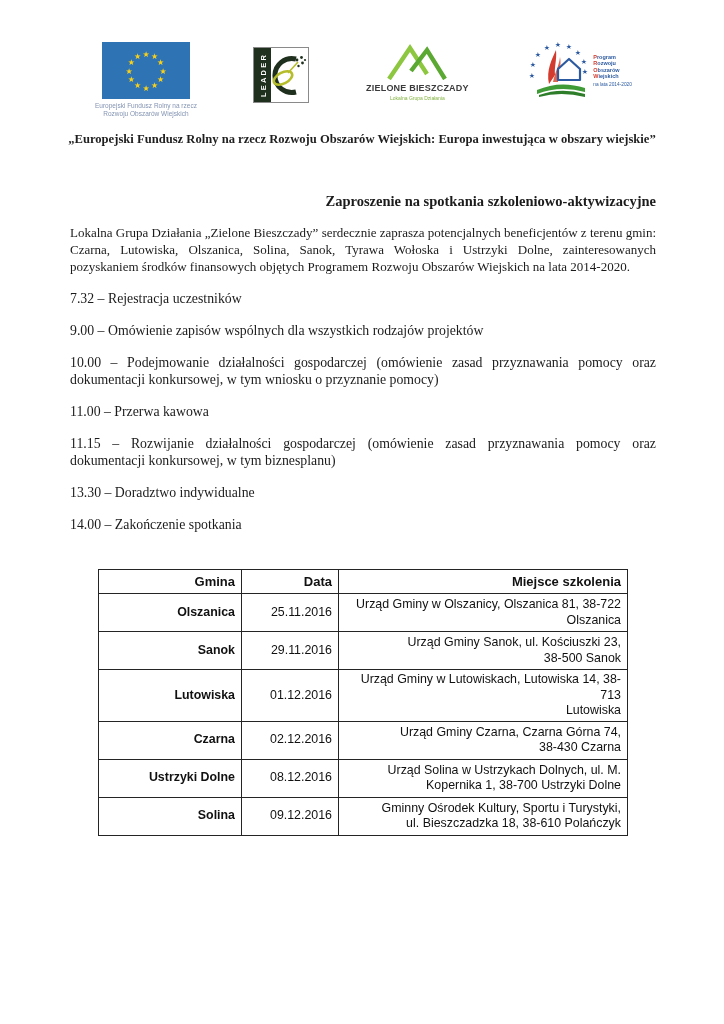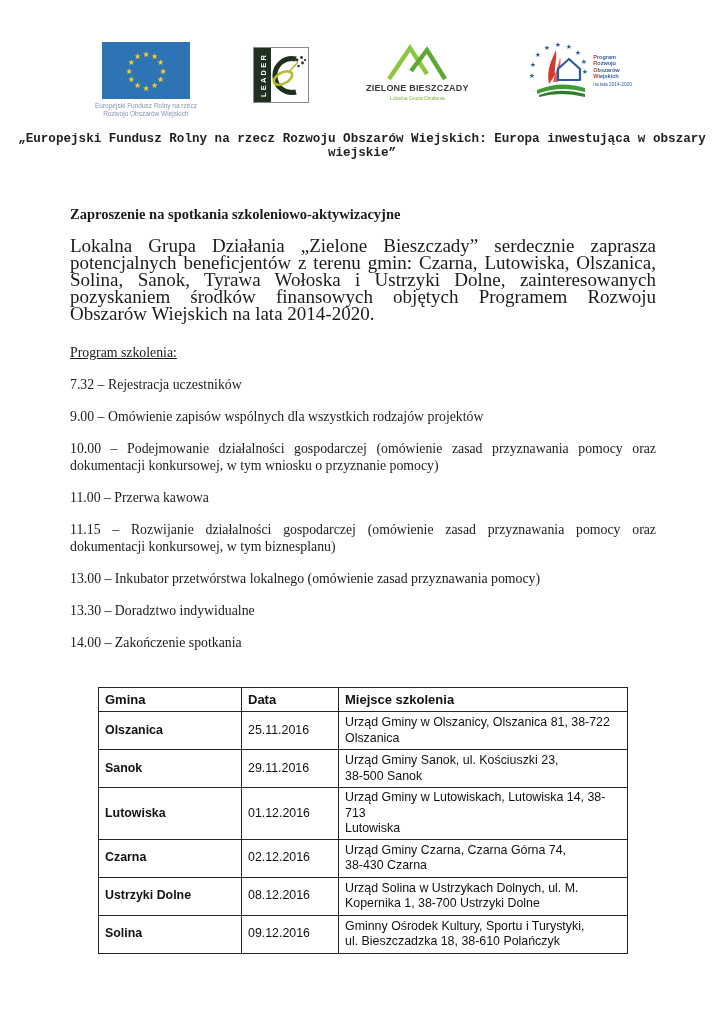--- a/index.html
+++ b/index.html
@@ -36,45 +36,45 @@
     line-height:6.5px;color:#2c5aa0;
   }
   .prow-line::first-letter{color:#d23b2e;}
   .prow-period{
     font-family:"Liberation Sans", sans-serif;font-size:4.8px;color:#2c5aa0;
     margin-top:2px;white-space:nowrap;
   }
 
   
   .quote{
-    font-family:Liberation Mono, monospace;font-weight:bold;font-size:12.6px;
+    font-family:Liberation Serif, serif;font-weight:bold;font-size:12.6px;
     color:#1f1f1f;text-align:center;margin-top:14px;
   }
 
   
   .title{
-    font-weight:bold;font-size:14.5px;text-align:left;margin-top:46px;
+    font-weight:bold;font-size:14.5px;text-align:right;margin-top:46px;
   }
   .intro{
-    font-size:19px;line-height:17px;text-align:justify;margin-top:14px;
+    font-size:13px;line-height:17px;text-align:justify;margin-top:14px;
   }
   .prog-head{
     font-size:13.8px;text-decoration:underline;margin-top:23px;
   }
   .prog-item{
     font-size:13.8px;line-height:17px;text-align:justify;margin-top:15px;
   }
 
   
   table.schedule{
     border-collapse:collapse;margin:36px 0 0 28px;
     font-family:"Liberation Sans", sans-serif;color:#111;
   }
   .schedule th,.schedule td{
-    border:1.6px solid #242424;text-align:left;vertical-align:middle;
+    border:1.6px solid #242424;text-align:right;vertical-align:middle;
     padding:2px 6px;
   }
   .schedule th{font-size:13px;font-weight:bold;height:19px;}
   .schedule td{font-size:12.4px;height:33px;line-height:15.5px;}
   .schedule td.c-gmina{font-weight:bold;width:130px;}
   .schedule td.c-data{width:84px;}
   .schedule td.c-miejsce{width:276px;}
   .schedule th.h-gmina{width:130px;}
   .schedule th.h-data{width:84px;}
   .schedule th.h-miejsce{width:276px;}
@@ -165,28 +165,26 @@
     </div>
   </div>
 
   <div class="quote">„Europejski Fundusz Rolny na rzecz Rozwoju Obszarów Wiejskich: Europa inwestująca w obszary wiejskie”</div>
 
   <div class="content">
     <div class="title">Zaproszenie na spotkania szkoleniowo-aktywizacyjne</div>
 
     <p class="intro">Lokalna Grupa Działania „Zielone Bieszczady” serdecznie zaprasza potencjalnych beneficjentów z terenu gmin: Czarna, Lutowiska, Olszanica, Solina, Sanok, Tyrawa Wołoska i Ustrzyki Dolne, zainteresowanych pozyskaniem środków finansowych objętych Programem Rozwoju Obszarów Wiejskich na lata 2014-2020.</p>
 
-    <p class="prog-head">Program szkolenia:</p>
 
     <p class="prog-item">7.32 – Rejestracja uczestników</p>
     <p class="prog-item">9.00 – Omówienie zapisów wspólnych dla wszystkich rodzajów projektów</p>
     <p class="prog-item">10.00 – Podejmowanie działalności gospodarczej (omówienie zasad przyznawania pomocy oraz dokumentacji konkursowej, w tym wniosku o przyznanie pomocy)</p>
     <p class="prog-item">11.00 – Przerwa kawowa</p>
     <p class="prog-item">11.15 – Rozwijanie działalności gospodarczej (omówienie zasad przyznawania pomocy oraz dokumentacji konkursowej, w tym biznesplanu)</p>
-    <p class="prog-item">13.00 – Inkubator przetwórstwa lokalnego (omówienie zasad przyznawania pomocy)</p>
     <p class="prog-item">13.30 – Doradztwo indywidualne</p>
     <p class="prog-item">14.00 – Zakończenie spotkania</p>
 
     <table class="schedule">
       <thead>
         <tr>
           <th class="h-gmina">Gmina</th>
           <th class="h-data">Data</th>
           <th class="h-miejsce">Miejsce szkolenia</th>
         </tr>

